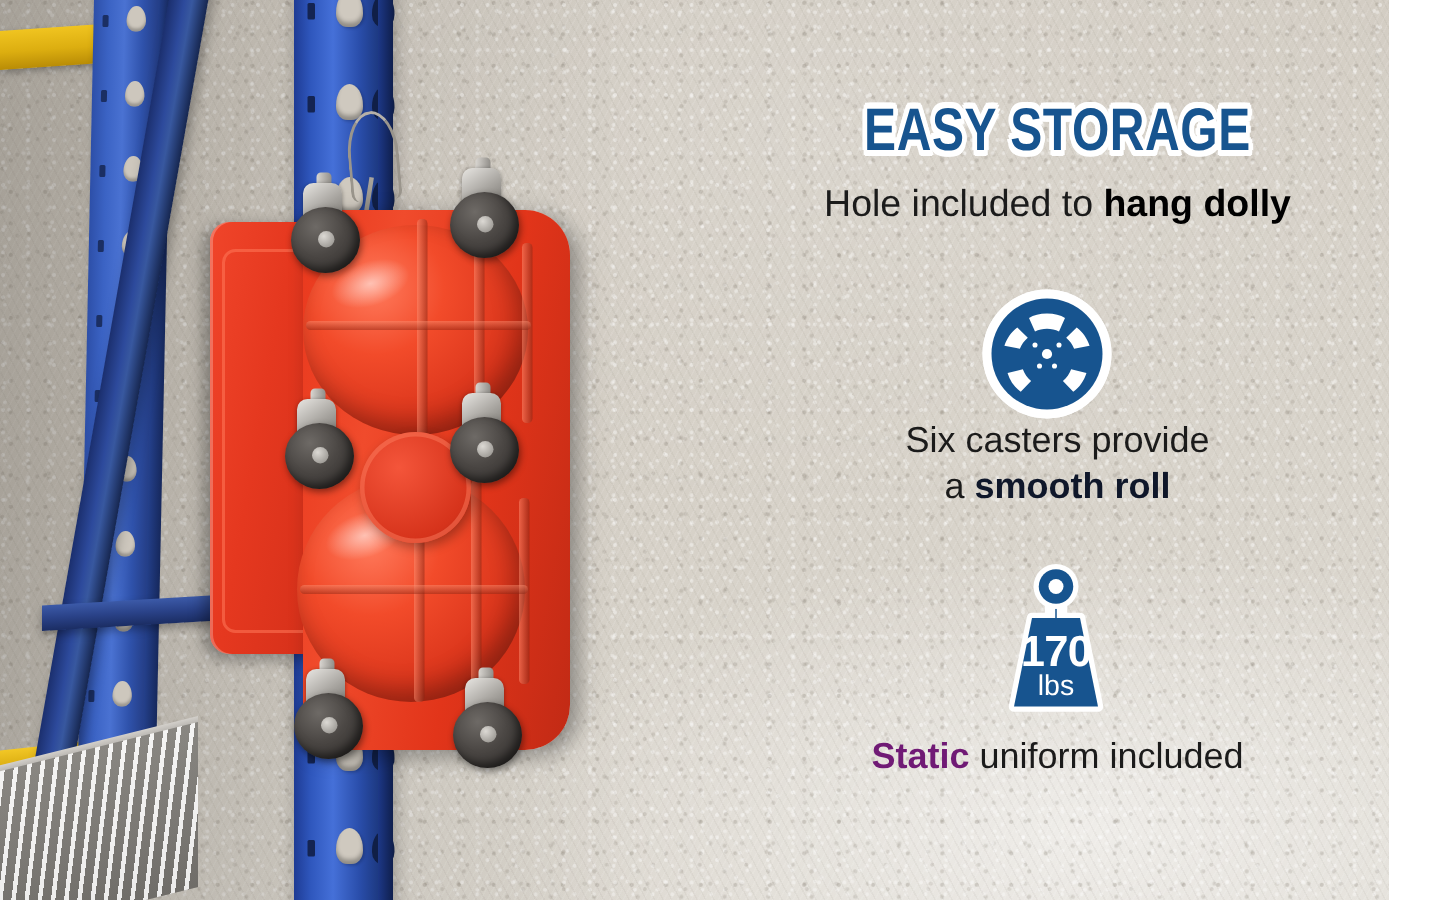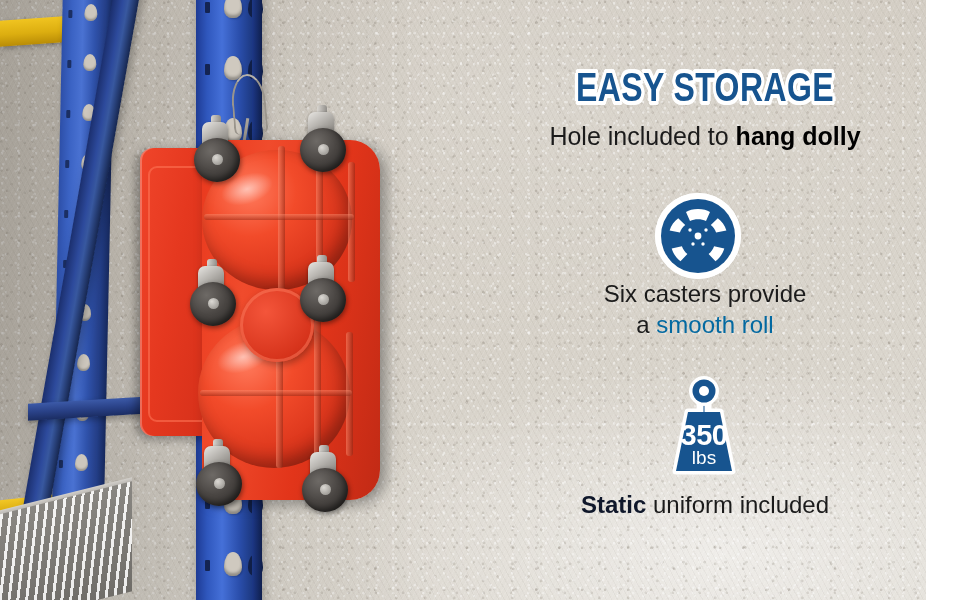--- a/index.html
+++ b/index.html
@@ -266,27 +266,27 @@
   .subline{
     position:absolute;left:0;top:120px;width:530px;
     font-size:25px;line-height:32px;color:#1b1b1b;font-weight:400;
   }
   .subline b{color:#000000;font-weight:700;}
 
   .cap1{
     position:absolute;left:0;top:278px;width:530px;
     font-size:24px;line-height:31px;color:#1b1b1b;font-weight:400;
   }
-  .cap1 b{color:#0369a1;font-weight:400;}
+  .cap1 b{color:#0f172a;font-weight:700;}
 
   .cap2{
     position:absolute;left:0;top:489px;width:530px;
     font-size:24px;line-height:31px;color:#1b1b1b;font-weight:400;
   }
-  .cap2 b{color:#0f172a;font-weight:700;}
+  .cap2 b{color:#701a75;font-weight:700;}
 
   
   .wheel-badge{
     position:absolute;left:214px;top:192px;width:88px;height:88px;
   }
   .wheel-badge svg{display:block;filter:drop-shadow(0 0 0 #fff);}
 
   
   .weight-badge{
     position:absolute;left:214px;top:372px;width:100px;height:106px;
@@ -486,20 +486,20 @@
       <svg width="100" height="106" viewBox="0 0 100 106" aria-hidden="true">
         <g stroke="#ffffff" stroke-width="7" stroke-linejoin="round" fill="#17548f">
           <path d="M34 40 L66 40 L78 99 L22 99 Z"></path>
           <path d="M46 44 L46 24 L54 24 L54 44 Z"></path>
         </g>
         <circle cx="50" cy="19" r="15" fill="#ffffff"></circle>
         <circle cx="50" cy="19" r="11.5" fill="#17548f"></circle>
         <circle cx="50" cy="19" r="5" fill="#ffffff"></circle>
         <path d="M34 40 L66 40 L78 99 L22 99 Z" fill="#17548f"></path>
       </svg>
-      <div class="wt-num">350</div>
+      <div class="wt-num">170</div>
       <div class="wt-unit">lbs</div>
     </div>
 
     <div class="cap2"><b>Static</b><span> uniform included</span></div>
 
   </div>
 </div>
 
 </body></html>

